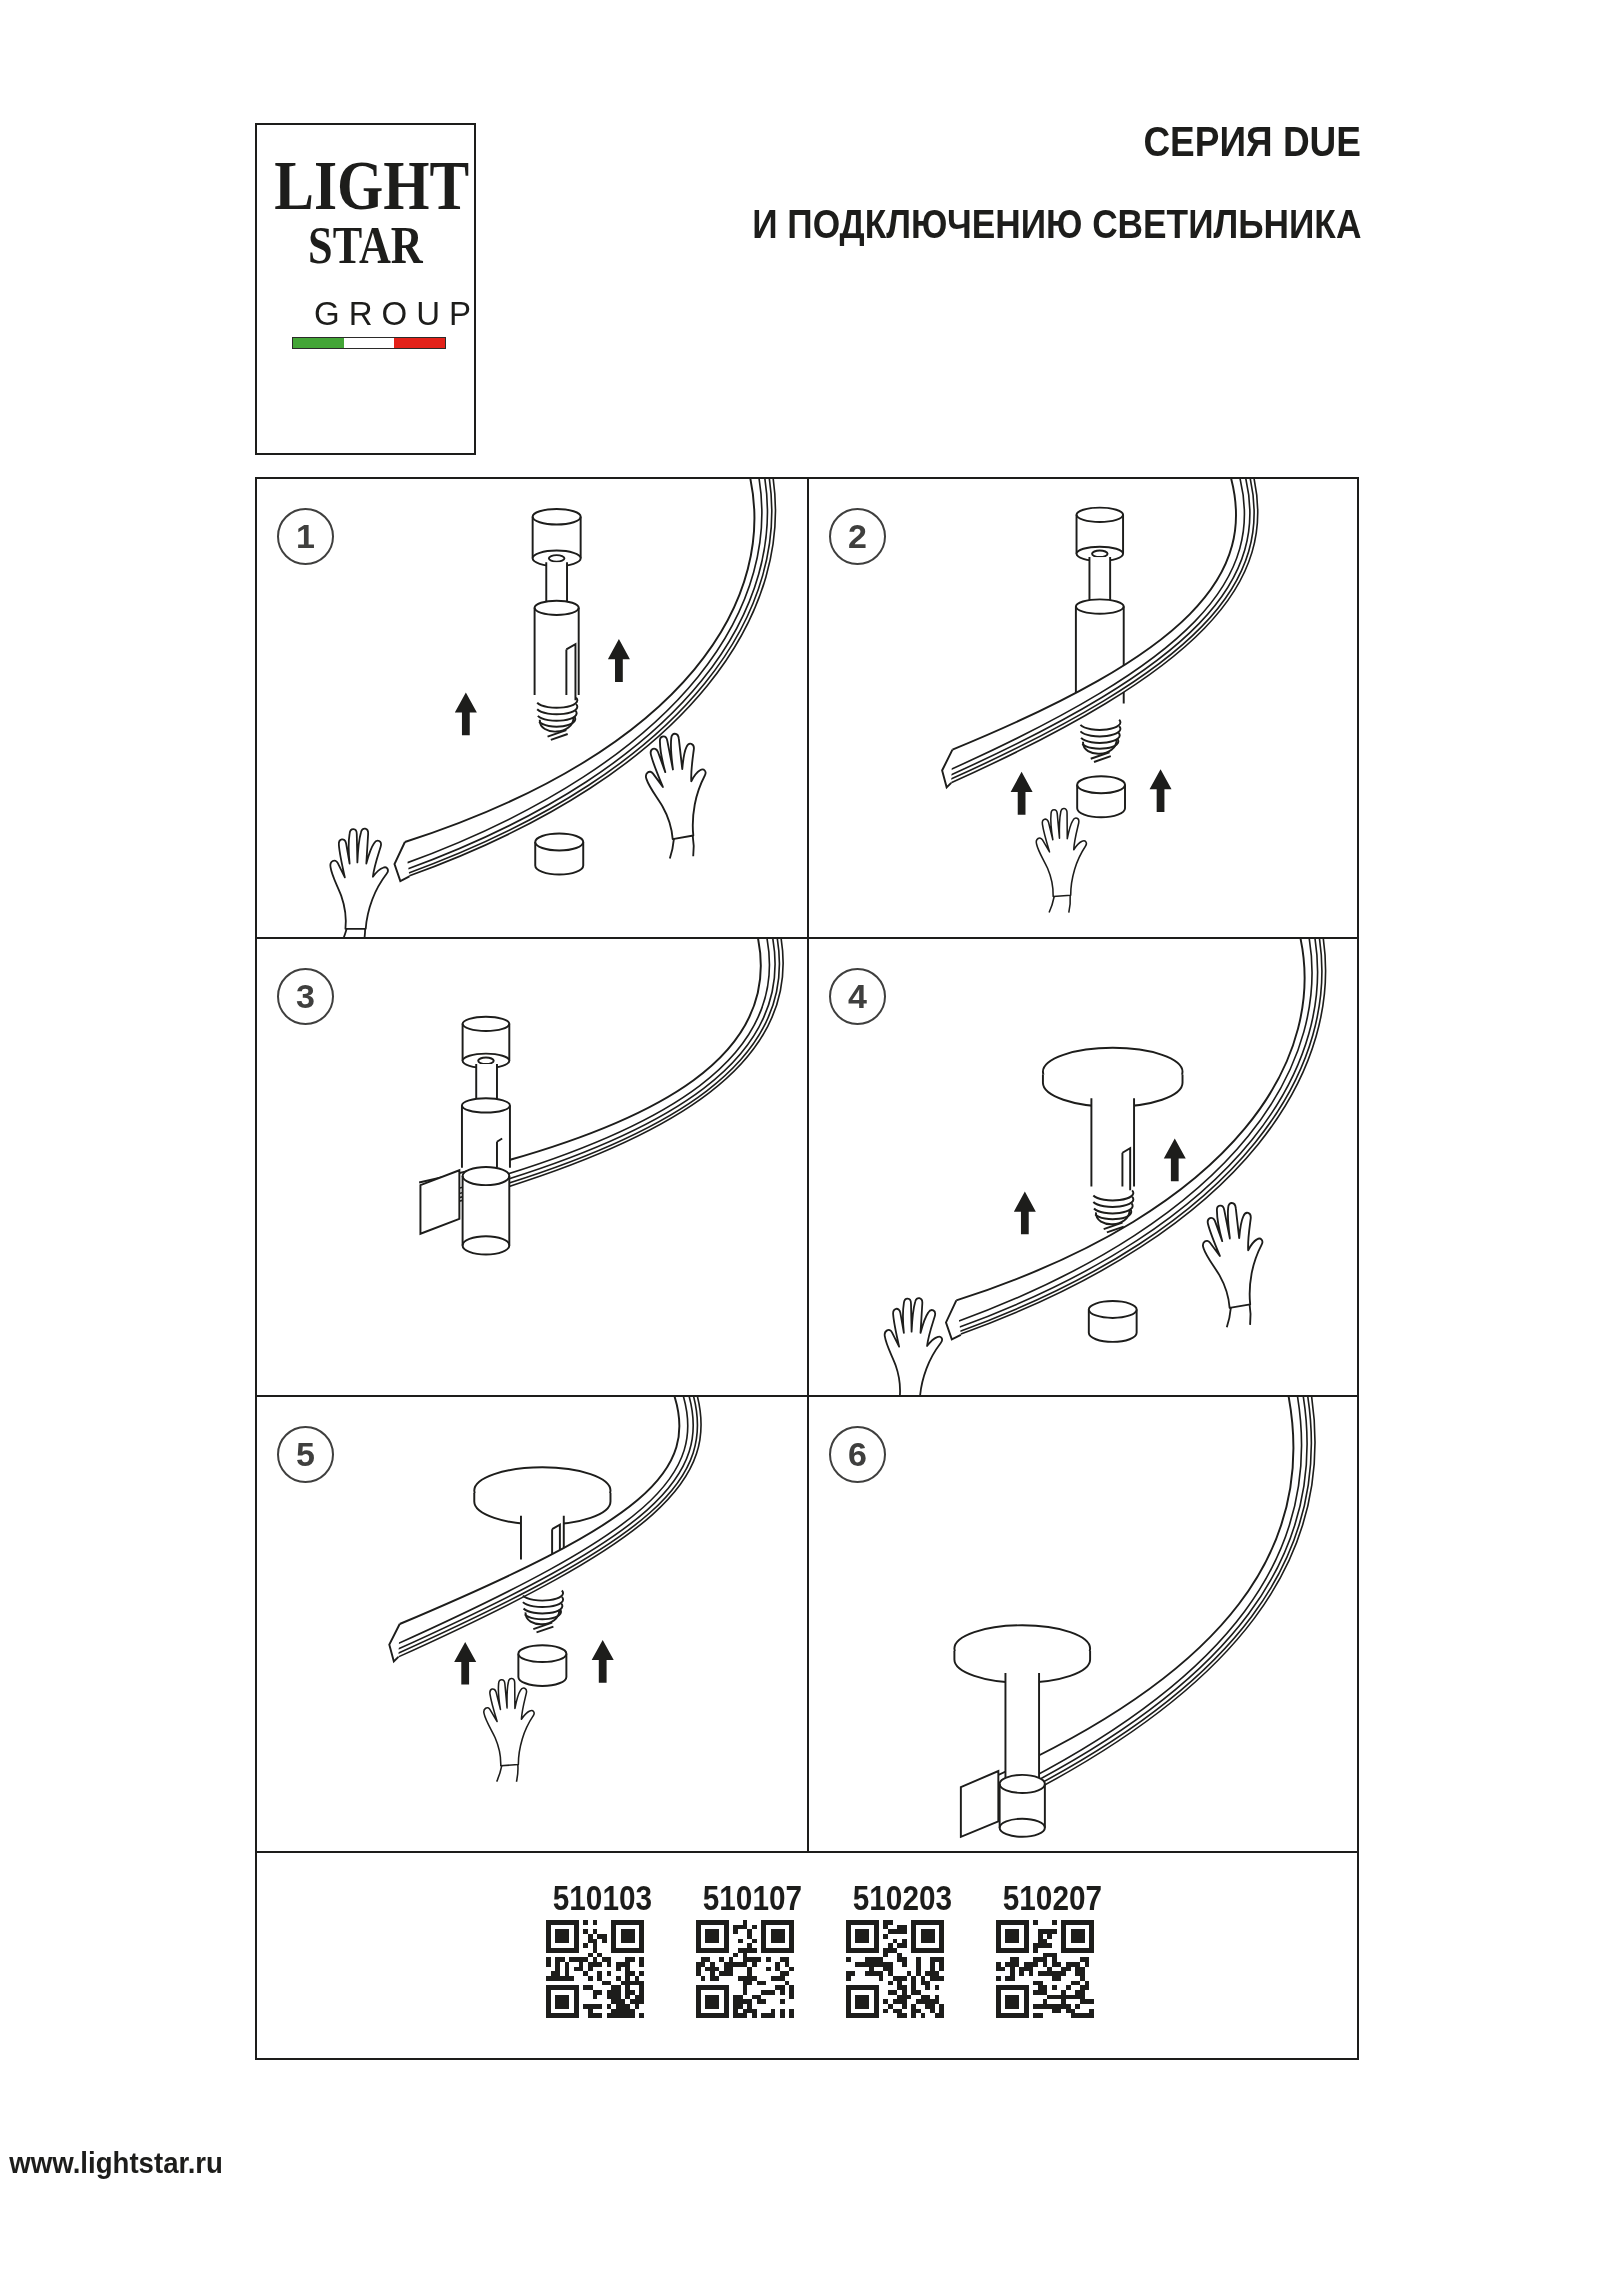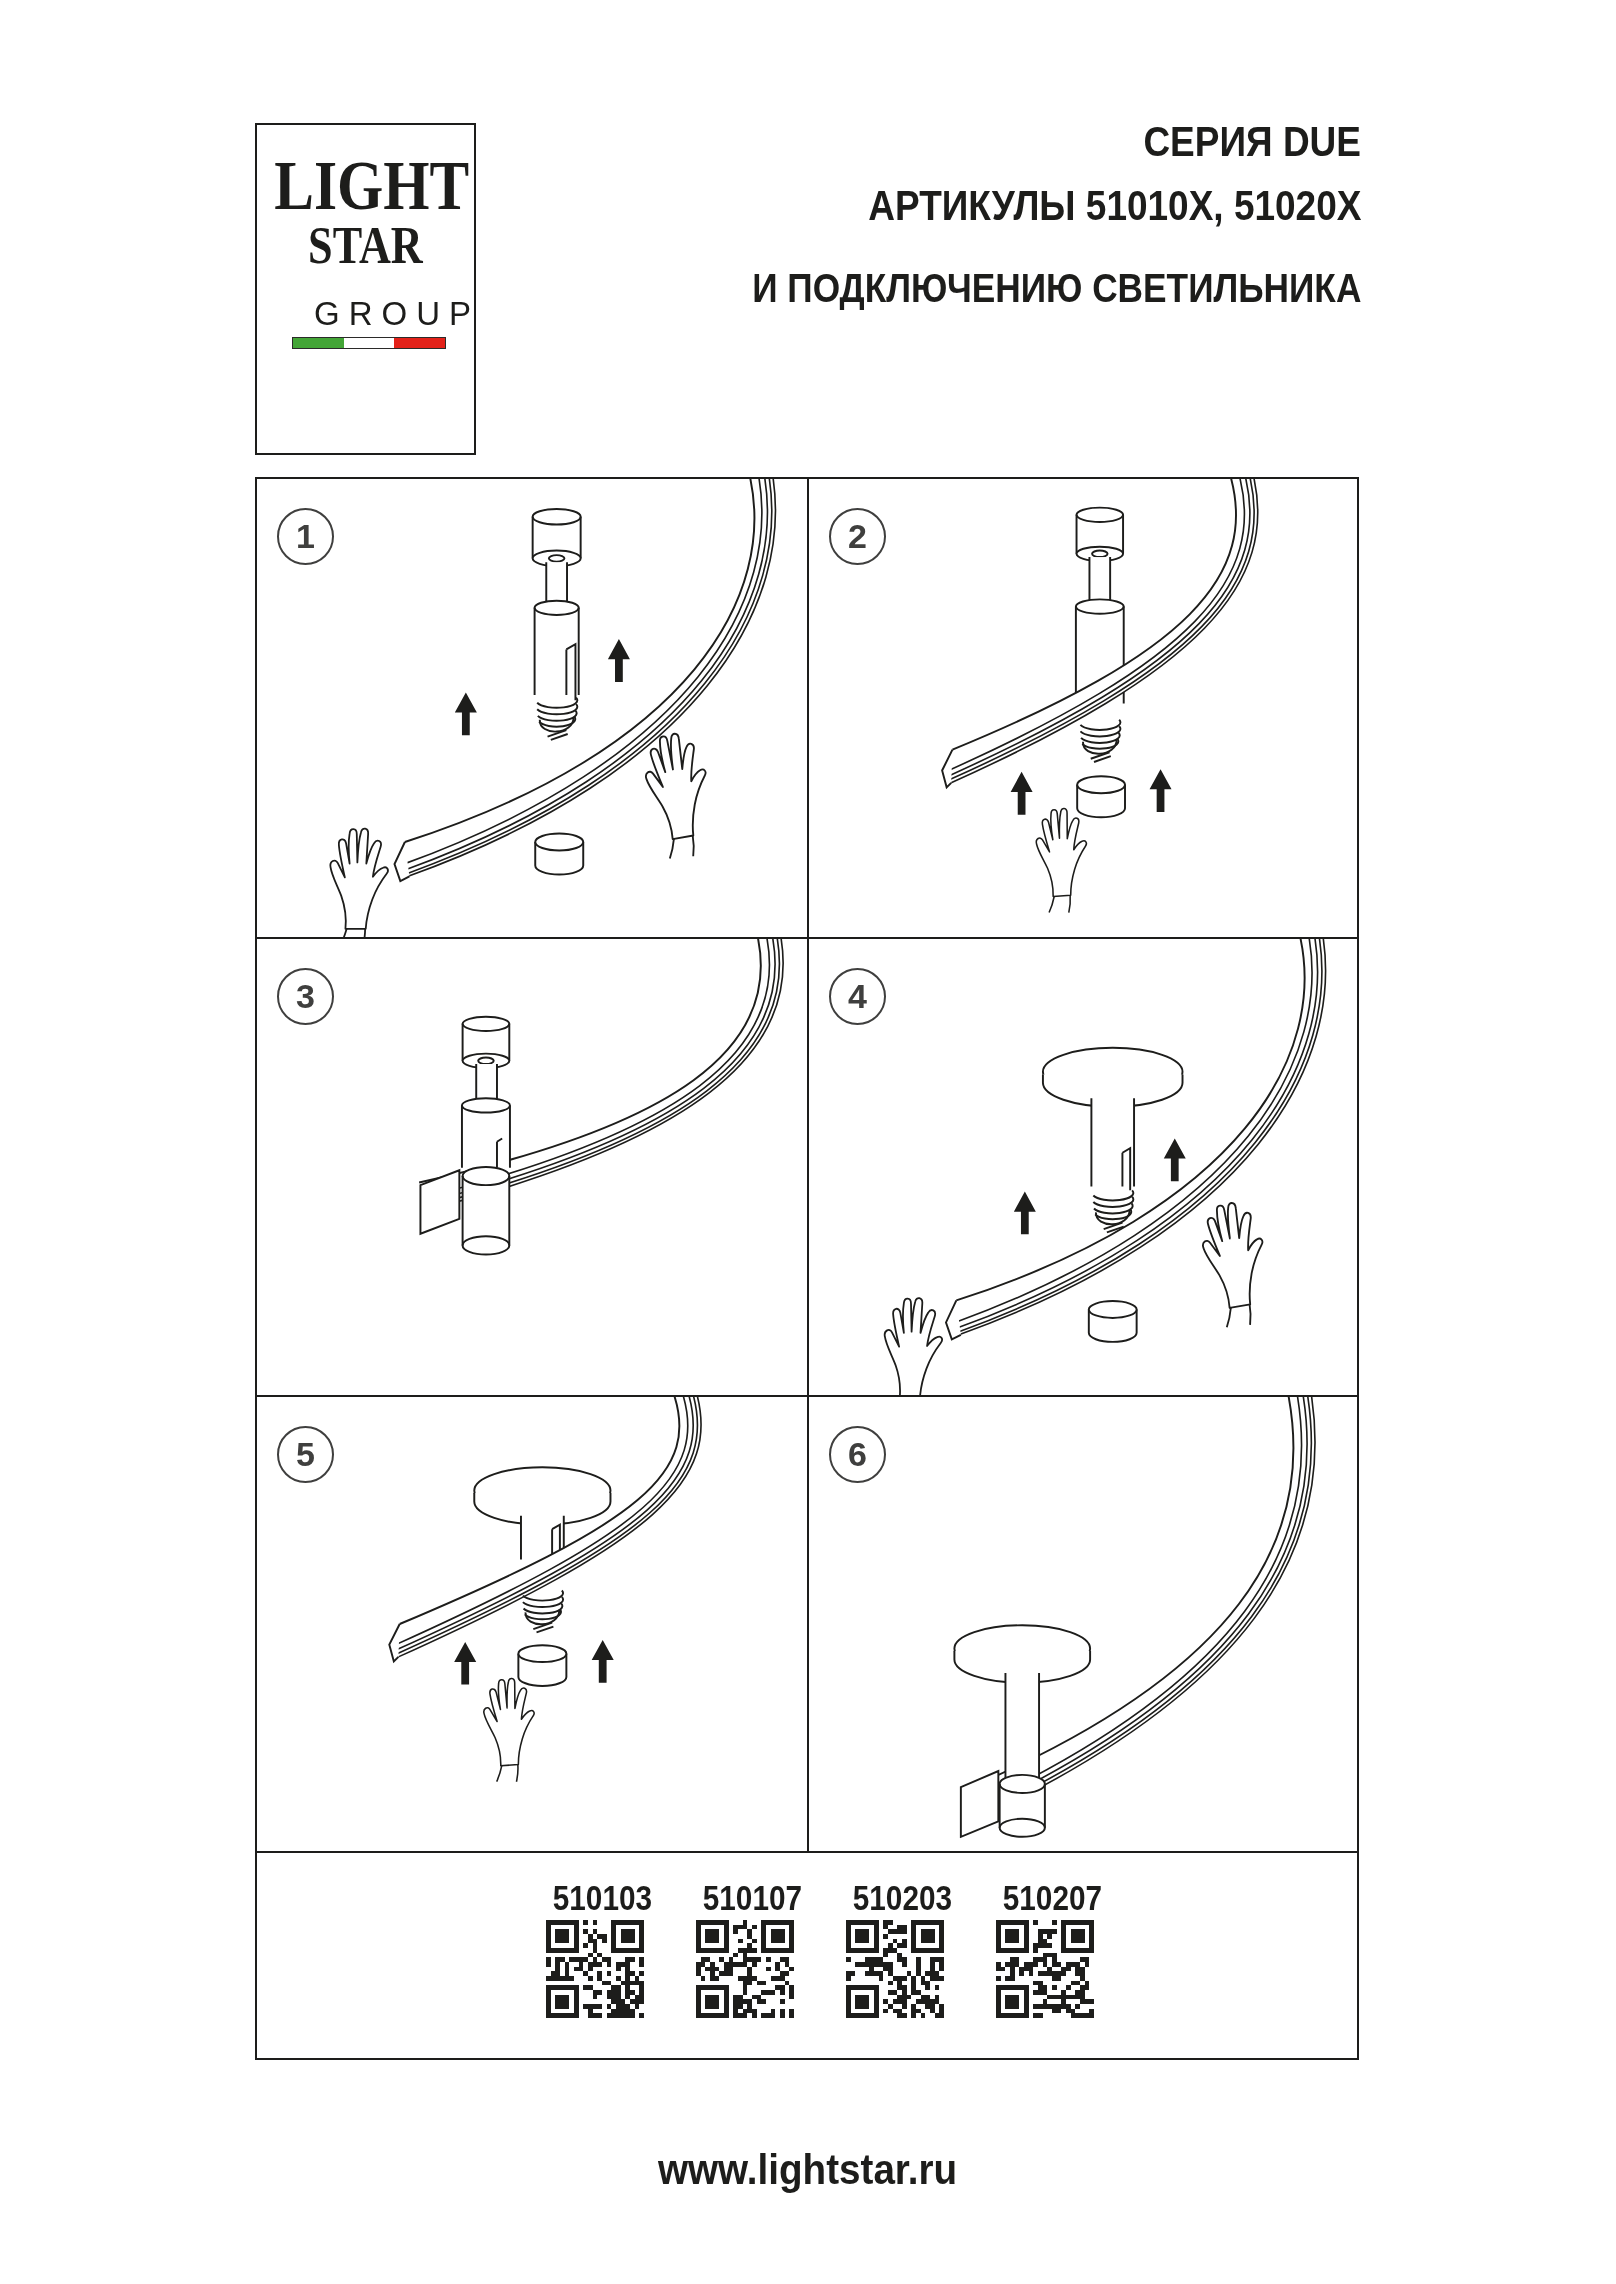--- a/index.html
+++ b/index.html
@@ -31,21 +31,21 @@
          box-sizing:border-box;display:flex;align-items:center;justify-content:center;
          font-size:34px;font-weight:700;color:#3f3f3e;background:#fff;z-index:2;}
   
   .qrrow{grid-column:1/3;border-top:2px solid #1d1d1b;display:flex;justify-content:center;gap:47px;
          padding-top:27px;transform:none;}
   .qrrow{padding-left:26px;}
   .qrblock{width:103px;text-align:center;}
   .qrlabel{font-size:35px;font-weight:700;line-height:1;margin-bottom:5px;white-space:nowrap;}
   .qrsvg{width:98px;height:98px;display:block;margin:0 auto;shape-rendering:crispEdges;}
   
-  .footer{position:absolute;left:0;right:0;top:2146px;text-align:center;font-size:42px;font-weight:700;}
+  .footer{position:absolute;left:0;right:0;top:2146px;text-align:left;font-size:30px;font-weight:700;}
 </style>
 </head>
 <body>
 
 <div class="page">
 
   <svg width="0" height="0" style="position:absolute" aria-hidden="true">
     <defs>
       <g id="hand">
         <path d="M33,170 C35,150 32,132 26,115 C19,97 10,81 8,67 C6,57 16,52 20,60 L32,84 C27,62 23,44 22,30
@@ -77,21 +77,20 @@
     <div class="ln logo-l3"><span>GROUP</span></div>
     <div class="flag">
       <span style="background:#43a536"></span>
       <span style="background:#ffffff"></span>
       <span style="background:#e32119"></span>
     </div>
   </div>
 
   <div class="hdr">
     <div class="h1"><span class="cxr">СЕРИЯ DUE</span></div>
-    <div class="h1"><span class="cxr">АРТИКУЛЫ 51010Х, 51020Х</span></div>
     <div class="gap"></div>
     <div class="h2"><span class="cxr">И ПОДКЛЮЧЕНИЮ СВЕТИЛЬНИКА</span></div>
   </div>
 
   <div class="grid">
 
     <div class="cell">
       <div class="badge">
           <span>1</span>
         </div>

